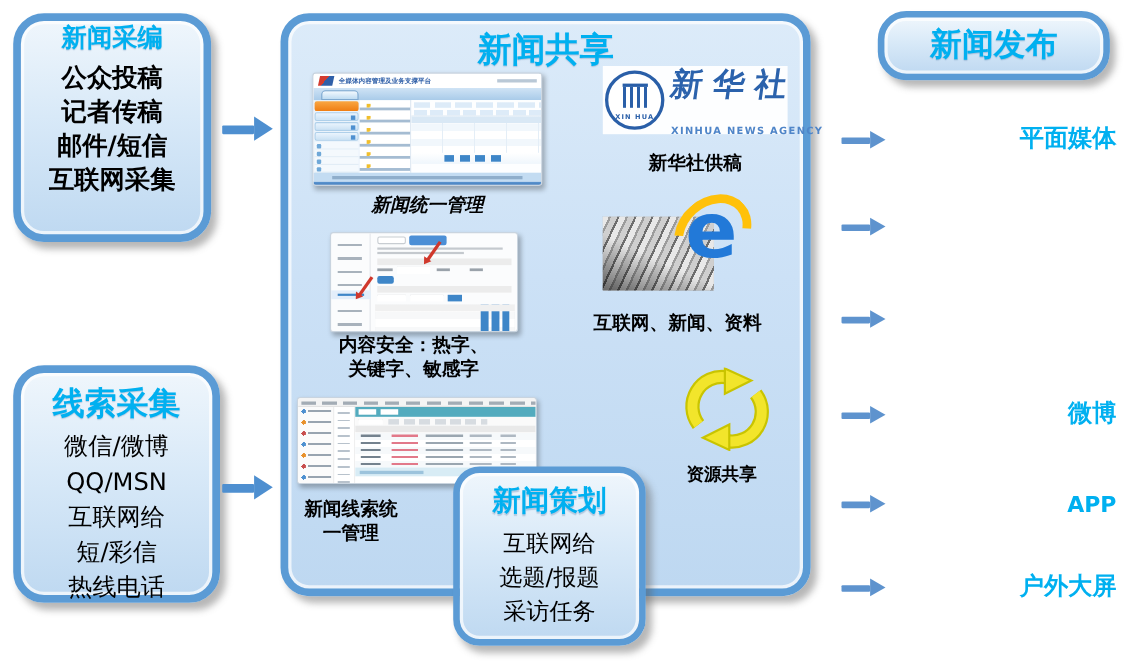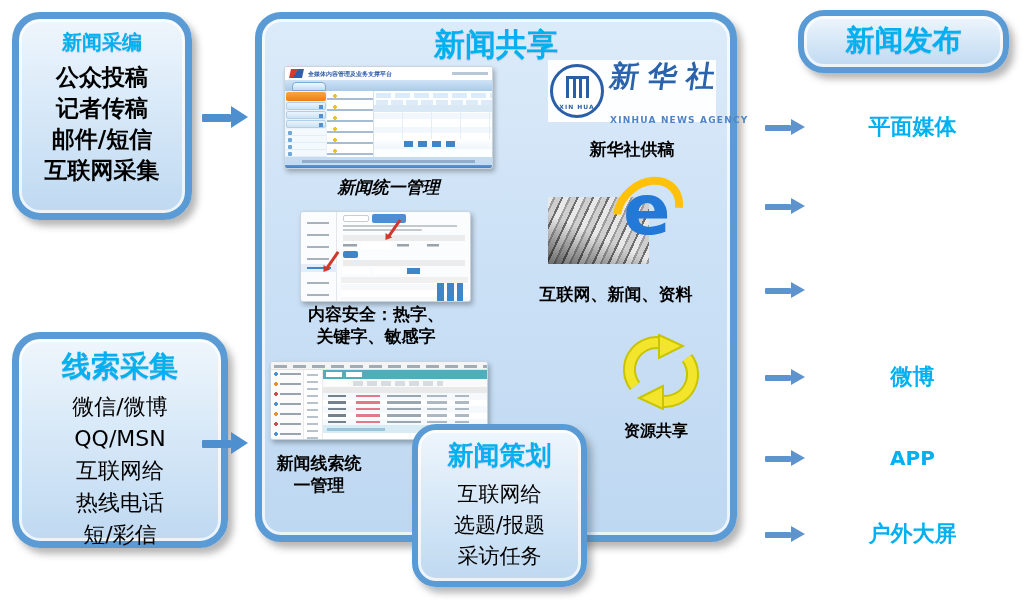--- a/index.html
+++ b/index.html
@@ -12,25 +12,25 @@
   .bubble {
     position:absolute; border:7px solid #5B9BD5; border-radius:28px;
     background:linear-gradient(180deg,#EFF6FC 0%,#D8E9F8 45%,#BFD9F1 100%);
     box-shadow:5px 6px 7px rgba(95,95,95,.45), inset 0 0 0 3px rgba(255,255,255,.7);
   }
   .bubble-title { color:#00B0F0; font-weight:bold; text-align:center;
     text-shadow:0 1px 1px rgba(30,80,140,.25); }
   .bubble-item { color:#000; text-align:center; font-weight:500; }
 
   #box-news-edit { left:12px; top:12px; width:180px; height:208px; }
-  #box-news-edit .bubble-title { font-size:20px; margin-top:10px; }
+  #box-news-edit .bubble-title { font-size:23px; }
   #box-news-edit .bubble-item { font-size:23px; line-height:31px;font-weight:bold; }
   #box-news-edit .items { margin-top:6px; }
 
-  #box-clue { left:12px; top:332px; width:216px; height:216px; }
+  #box-clue { left:12px; top:332px; width:188px; height:216px; }
   #box-clue .bubble-title { font-size:29px; margin-top:8px; }
   #box-clue .bubble-item { font-size:22px; line-height:32px; }
   #box-clue .items { margin-top:4px; }
 
   #panel-share { left:255px; top:12px; width:482px; height:530px; border-radius:26px;
     background:linear-gradient(180deg,#DCEBF9 0%,#CCE1F6 45%,#BED8F1 100%); }
   #title-share { position:absolute; left:255px; top:24px; width:482px;
     font-size:31px; font-weight:bold; color:#00B0F0; text-align:center;
     text-shadow:0 1px 1px rgba(30,80,140,.25); }
 
@@ -51,21 +51,21 @@
   .arrow-big .head { border-left:17px solid #4E8FD0; border-top:11px solid transparent; border-bottom:11px solid transparent; top:0; }
   .arrow-small { width:40px; height:17px; }
   .arrow-small .shaft { top:6px; width:26px; height:6px; background:#5E93CE; }
   .arrow-small .head { border-left:14px solid #5E93CE; border-top:8px solid transparent; border-bottom:8px solid transparent; top:0; }
 
   
   .cap { position:absolute; font-weight:bold; color:#000; text-align:center; font-size:17px; line-height:22px; }
 
   
   .pub-label { position:absolute; left:810px; width:205px; height:30px; line-height:30px;
-    text-align:center; font-weight:bold; color:#00B0F0; font-size:22px; }
+    text-align:right; font-weight:bold; color:#00B0F0; font-size:22px; }
 
   
   .shot { position:absolute; background:#fff; border:1px solid #C9D4DF; border-radius:3px;
     box-shadow:2px 3px 5px rgba(0,0,0,.28); overflow:hidden; }
 
   
   #shot1 { left:284px; top:66px; width:209px; height:103px; }
   .s1-head { height:13px; background:#fff; position:relative; }
   .s1-logo { position:absolute; left:5px; top:2px; width:13px; height:9px;
     background:linear-gradient(125deg,#D23B2F 45%,#2F5FA8 45%); transform:skewX(-12deg); }
@@ -215,22 +215,22 @@
       <div class="bubble-item">互联网采集</div>
     </div>
   </div>
 
   <div class="bubble" id="box-clue">
     <div class="bubble-title">线索采集</div>
     <div class="items">
       <div class="bubble-item">微信/微博</div>
       <div class="bubble-item">QQ/MSN</div>
       <div class="bubble-item">互联网给</div>
+      <div class="bubble-item">短/彩信</div>
       <div class="bubble-item">热线电话</div>
-      <div class="bubble-item">短/彩信</div>
     </div>
   </div>
 
   <div class="arrow arrow-big" style="left:202px; top:106px;">
       <span class="shaft"></span>
       <span class="head"></span>
     </div>
   <div class="arrow arrow-big" style="left:202px; top:432px;">
       <span class="shaft"></span>
       <span class="head"></span>

